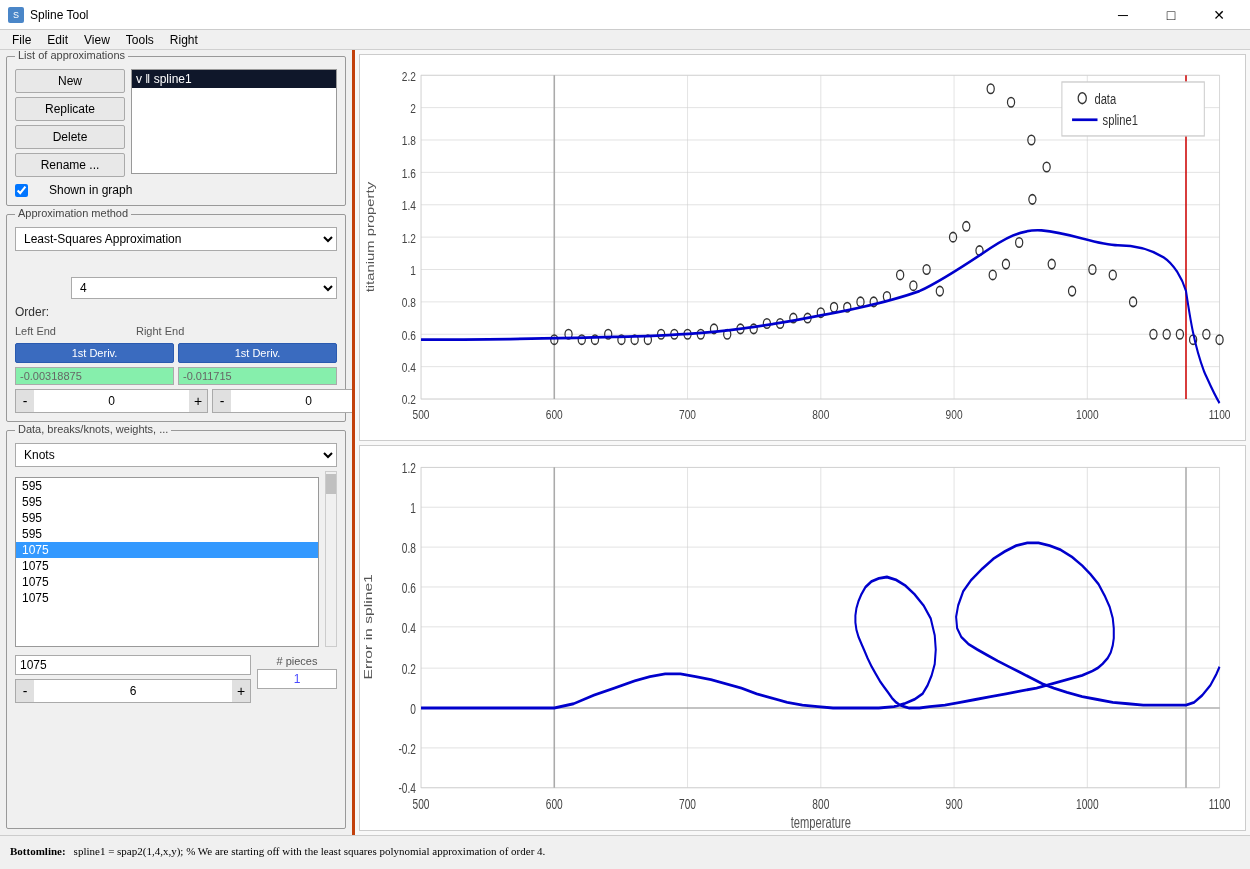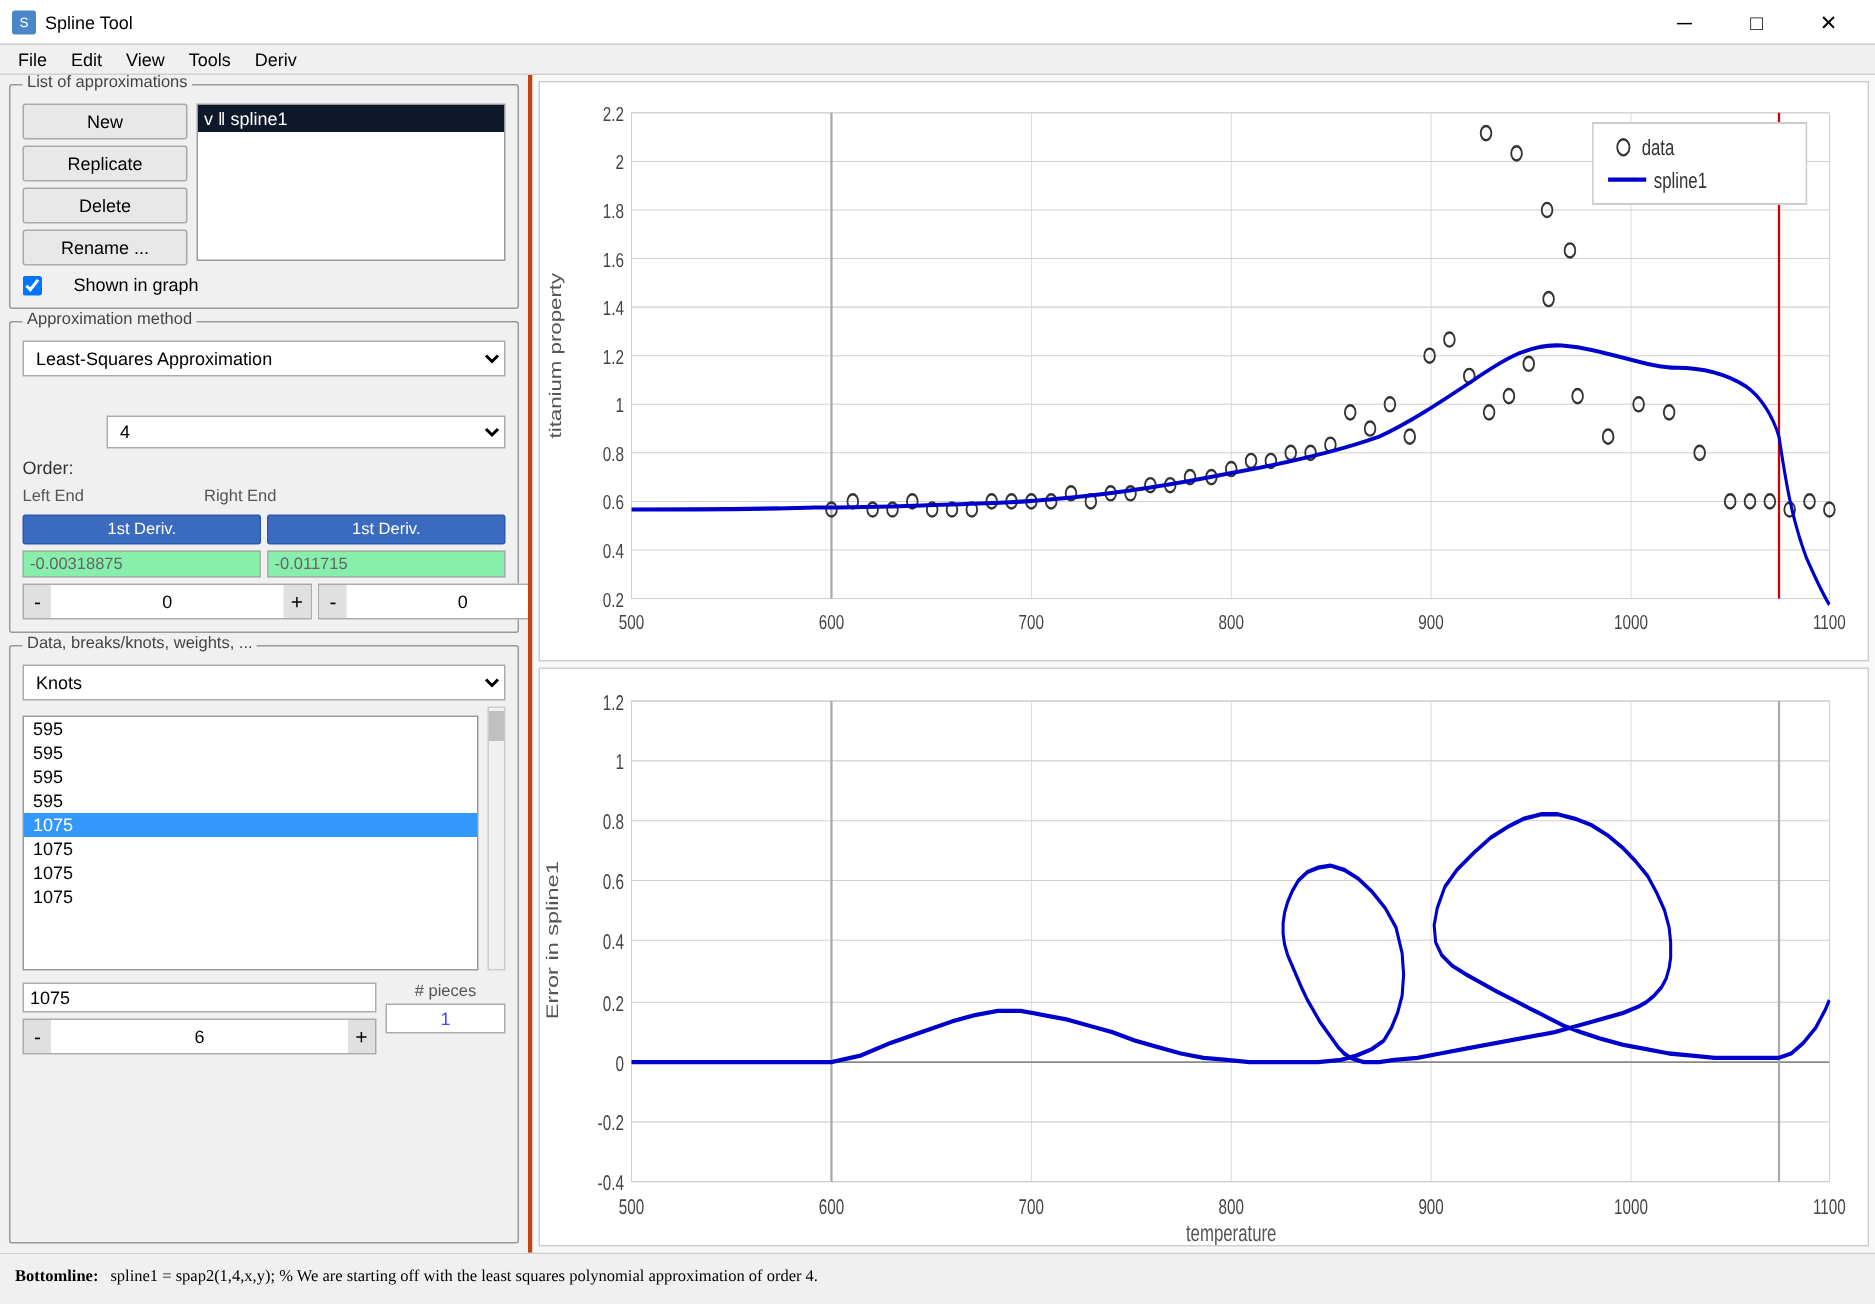--- a/index.html
+++ b/index.html
@@ -337,21 +337,21 @@
     <button class="titlebar-btn">□</button>
     <button class="titlebar-btn close">✕</button>
   </div>
 </div>
 
 <div class="menubar">
   <div class="menubar-item">File</div>
   <div class="menubar-item">Edit</div>
   <div class="menubar-item">View</div>
   <div class="menubar-item">Tools</div>
-  <div class="menubar-item">Deriv</div>
+  <div class="menubar-item">Right</div>
 </div>
 
 <div class="main-layout">
 
   <div class="left-panel">
 
     <div class="panel-group">
       <span class="panel-group-title">List of approximations</span>
       <div class="approx-list-container">
         <div class="approx-buttons">

